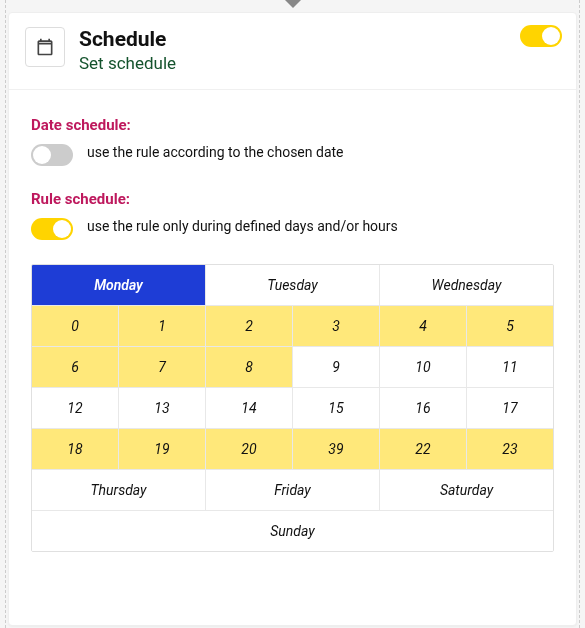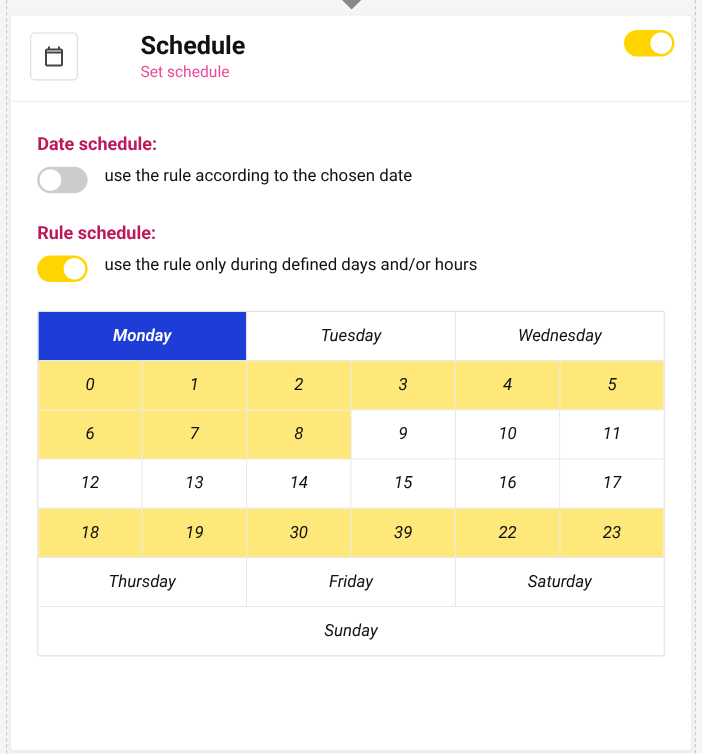--- a/index.html
+++ b/index.html
@@ -38,21 +38,20 @@
       padding: 0;
       height: 614px;
       overflow: hidden;
     }
     .card-header {
       display: flex;
       align-items: flex-start;
       padding: 14px 16px 16px 16px;
       border-bottom: 1px solid #f0f0f0;
       position: relative;
-      gap: 38px;
     }
     .icon-box {
       width: 40px;
       height: 40px;
       border: 1px solid #ddd;
       border-radius: 4px;
       display: flex;
       align-items: center;
       justify-content: center;
       margin-right: 14px;
@@ -65,22 +64,22 @@
     }
     .header-text {
       flex: 1;
     }
     .header-title {
       font-size: 21px;
       font-weight: 700;
       color: #111;
     }
     .header-subtitle {
-      font-size: 13px;
-      color: #ec4899;
+      font-size: 17px;
+      color: #14532d;
       margin-top: 2px;
     }
     .toggle {
       width: 42px;
       height: 22px;
       border-radius: 11px;
       position: relative;
       cursor: pointer;
       transition: background 0.2s;
     }
@@ -248,21 +247,21 @@
           <div class="sched-cell">13</div>
           <div class="sched-cell">14</div>
           <div class="sched-cell">15</div>
           <div class="sched-cell">16</div>
           <div class="sched-cell">17</div>
         </div>
 
         <div class="sched-row">
           <div class="sched-cell hour-highlight">18</div>
           <div class="sched-cell hour-highlight">19</div>
-          <div class="sched-cell hour-highlight">30</div>
+          <div class="sched-cell hour-highlight">20</div>
           <div class="sched-cell hour-highlight">39</div>
           <div class="sched-cell hour-highlight">22</div>
           <div class="sched-cell hour-highlight">23</div>
         </div>
 
         <div class="sched-row">
           <div class="sched-cell day">Thursday</div>
           <div class="sched-cell day">Friday</div>
           <div class="sched-cell day">Saturday</div>
         </div>

